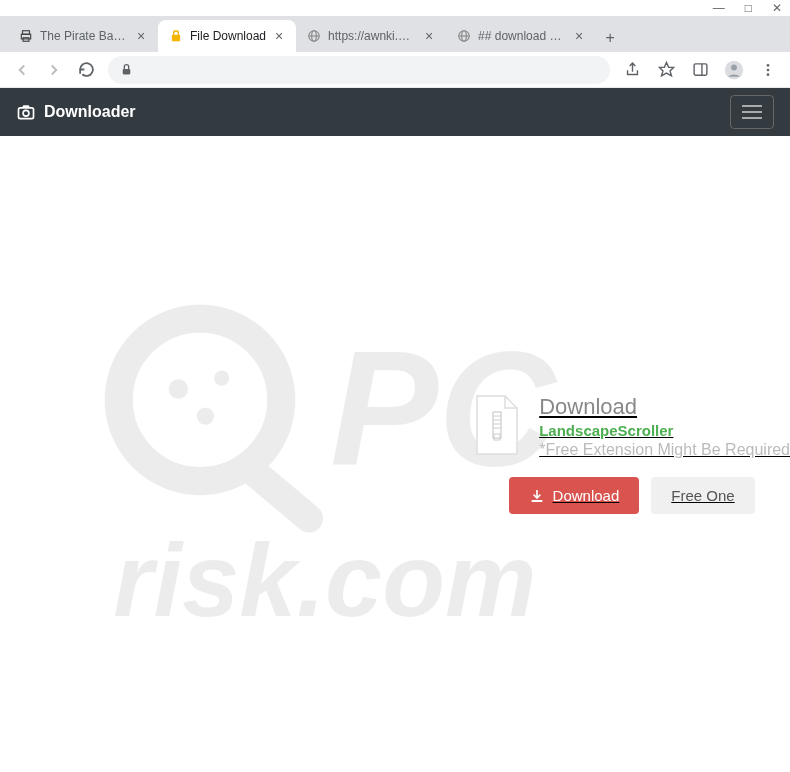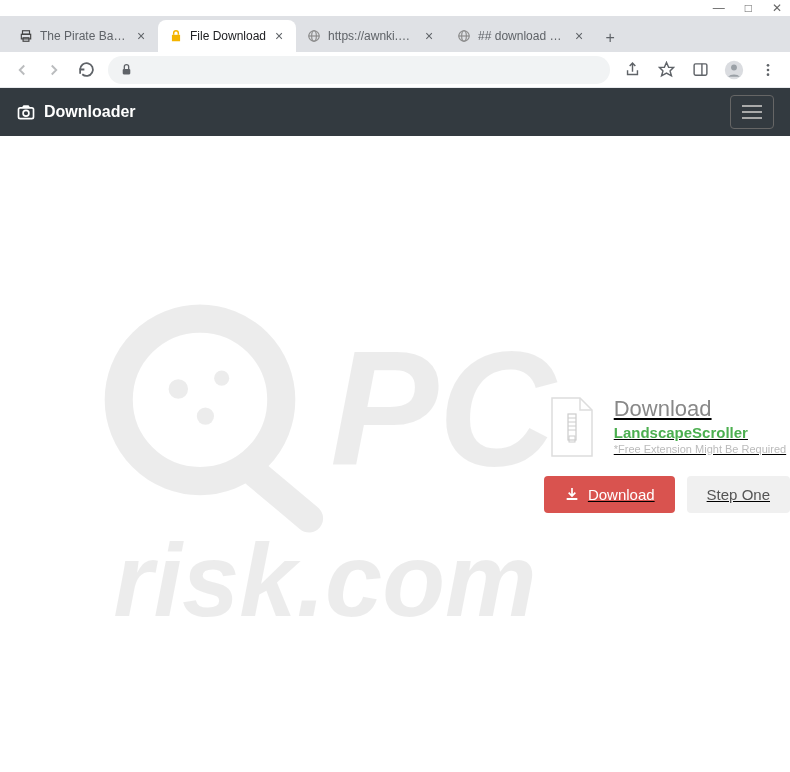--- a/index.html
+++ b/index.html
@@ -34,21 +34,21 @@
 .hamburger { width: 44px; height: 34px; border: 1px solid #666; border-radius: 4px; display: flex; flex-direction: column; align-items: center; justify-content: center; gap: 4px; cursor: pointer; }
 .hamburger span { width: 20px; height: 2px; background: #aaa; }
 
 
 .content { position: relative; height: calc(100% - 136px); display: flex; flex-direction: column; align-items: flex-end; justify-content: center; background: #fff; padding-left: 16px; }
 .download-card { text-align: left; text-decoration: underline; }
 .file-row { display: flex; align-items: flex-start; gap: 18px; margin-bottom: 18px; justify-content: center; }
 .file-icon { width: 48px; height: 62px; position: relative; }
 .download-info h2 { font-size: 22px; font-weight: 400; color: #888; margin-bottom: 2px; }
 .extension-name { font-size: 15px; font-weight: 600; color: #4caf50; margin-bottom: 2px; }
-.subtext { font-size: 11px; color: #bbb; }
+.subtext { font-size: 16px; color: #bbb; }
 .button-row { display: flex; gap: 12px; justify-content: center; }
 .btn { padding: 10px 20px; border-radius: 4px; font-size: 15px; cursor: pointer; border: none; display: flex; align-items: center; gap: 8px; }
 .btn-download { background: #d9534f; color: #fff; }
 .btn-step { background: #f0f0f0; color: #555; }
 
 
 .watermark { position: absolute; top: 50%; left: 50%; transform: translate(-50%, -50%); width: 650px; opacity: 0.07; pointer-events: none; z-index: 0; }
 .download-card { position: relative; z-index: 1; }
 
 svg { display: block; }
@@ -221,17 +221,17 @@
       <button class="btn btn-download">
         <span>
           <svg width="16" height="16" viewBox="0 0 24 24" fill="#fff">
               <path d="M12 3 v10 M7 10 l5 5 l5-5" stroke="#fff" stroke-width="2.5" fill="none"></path>
               <rect x="4" y="18" width="16" height="3"></rect>
             </svg>
         </span>
         <span>Download</span>
       </button>
       <button class="btn btn-step">
-        <span>Step One</span>
+        <span>Free One</span>
       </button>
     </div>
   </div>
 </div>
 
 </body></html>

